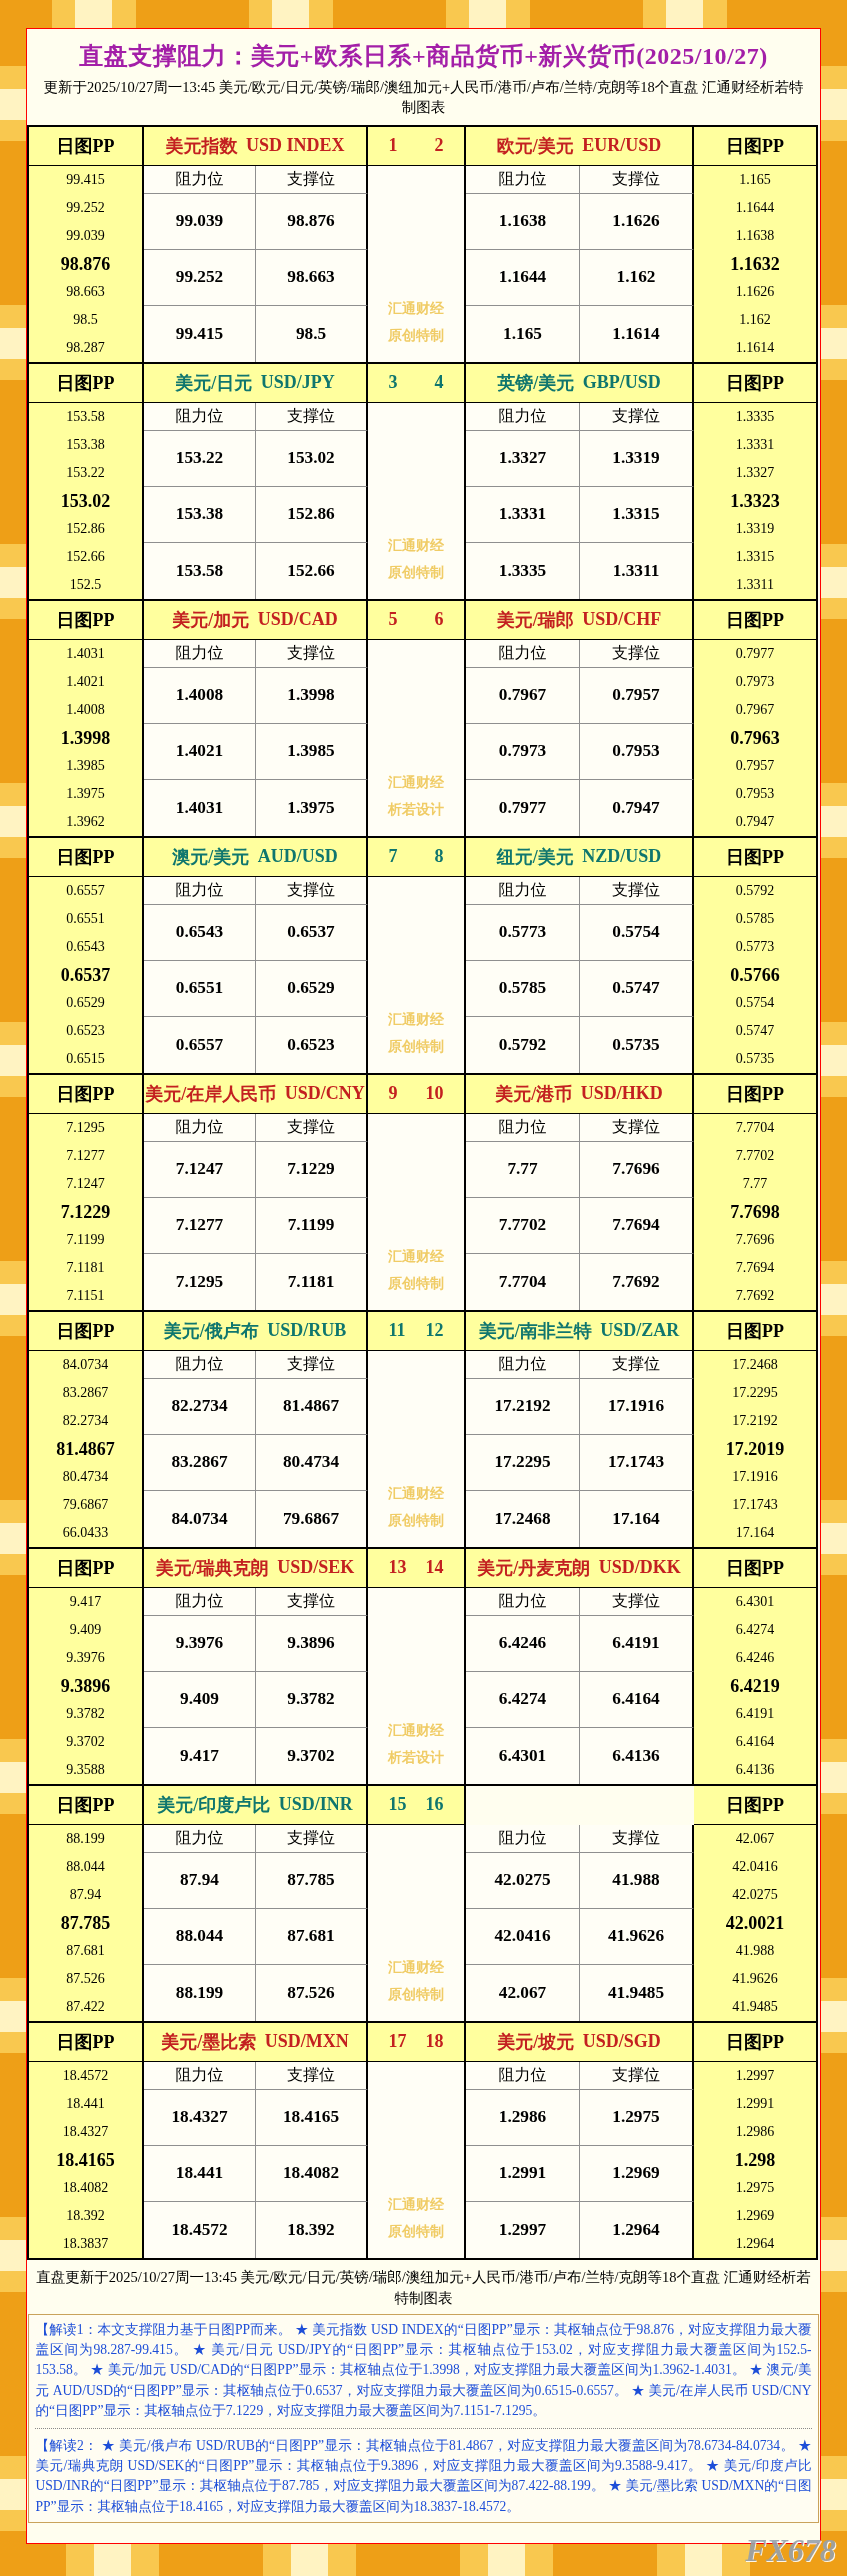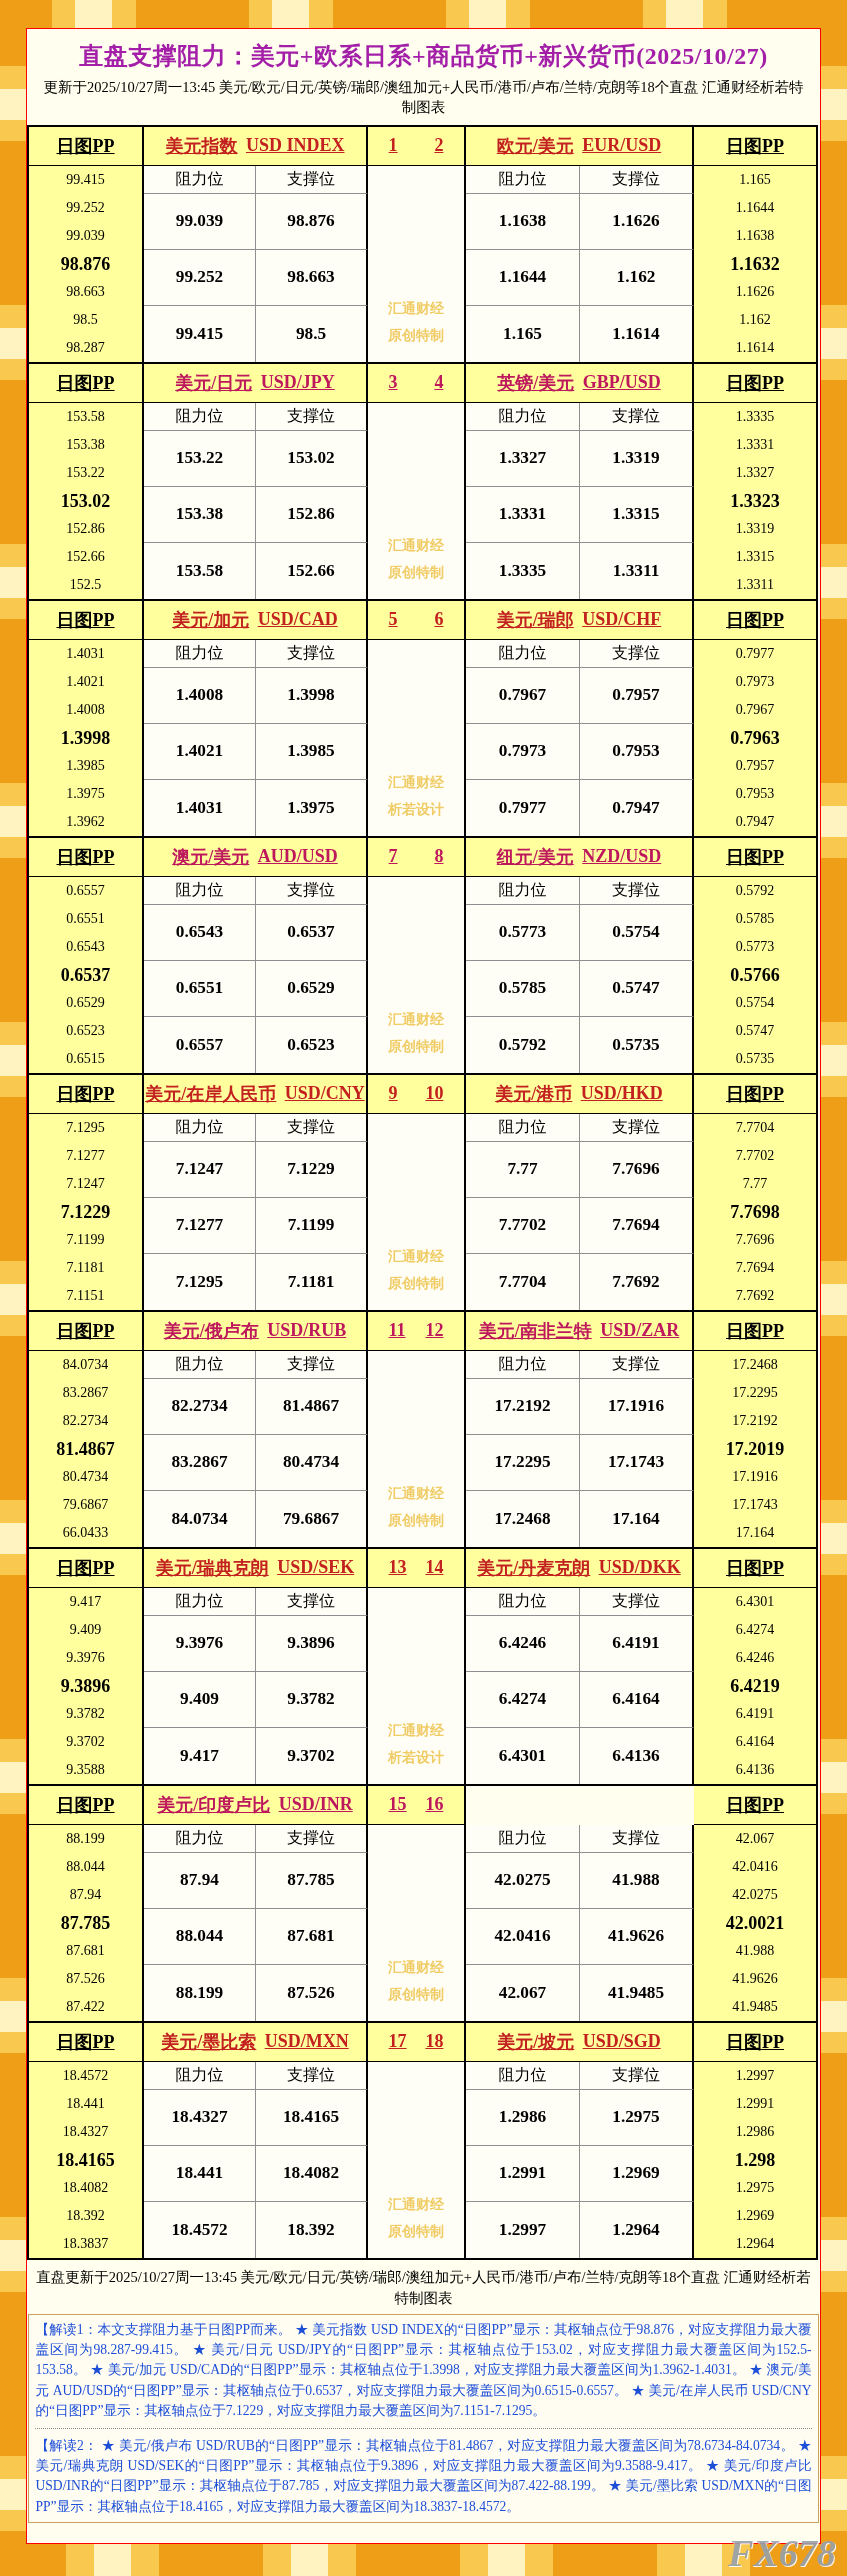--- a/index.html
+++ b/index.html
@@ -18,45 +18,45 @@
   .content{position:absolute;top:28px;left:26px;right:26px;bottom:32px;z-index:2;
     border:1.9px solid #FF0000;background:#FFFEEF;overflow:hidden;}
   .title{margin:11.2px 5.6px 1.9px;text-align:center;font-size:24px;font-weight:bold;color:#A31FA8;letter-spacing:0.5px;}
   .subtitle{margin:4.7px 11.2px 6.6px;text-align:center;font-size:14.5px;line-height:1.42;color:#000;}
   
   .block{display:grid;grid-template-columns:115px 112px 112px 98px 114px 114px 1fr;
     grid-template-rows:39px 28px 56px 56px 56px;border:2.8px solid #000;border-bottom:none;
     box-sizing:border-box;width:791px;}
   .block:last-child{border-bottom:2.8px solid #000;}
   .cell{display:flex;align-items:center;justify-content:center;box-sizing:border-box;}
-  .hd{font-size:18px;font-weight:bold;background:#FFFF9E;border-bottom:1.9px solid #000;text-decoration:underline;}
+  .hd{font-size:18px;font-weight:bold;background:#FFFF9E;border-bottom:1.9px solid #000;}
   .pair{gap:8.4px;}
   .nums{justify-content:space-between;padding:0 20.6px;}
   .lbl{font-size:16px;background:#FFFEF6;}
   .val{font-size:17.3px;font-weight:bold;background:#FFFEF6;}
   .ppcol{background:#FFFF9E;display:flex;flex-direction:column;justify-content:flex-start;}
   .ppv{height:28px;line-height:28px;text-align:center;font-size:14px;}
   .ppv-mid{font-size:18px;font-weight:bold;}
   .numbody{background:#FFFEF6;position:relative;}
   .wm{position:absolute;left:0;right:0;bottom:13px;text-align:center;color:#F0CC66;font-weight:bold;font-size:14px;line-height:27px;}
   .br3{border-right:2.8px solid #000;} .br1{border-right:0.9px solid #8f8f8f;} .bb1{border-bottom:0.9px solid #8f8f8f;}
   .block--red .pair,.block--red .nums{color:#C32020;}
-  .block--purple .pair,.block--purple .nums{color:#be185d;}
+  .block--purple .pair,.block--purple .nums{color:#0f766e;}
   
   .g11{grid-area:1/1/2/2}.g1p{grid-area:1/2/2/4}.g14{grid-area:1/4/2/5}.g1q{grid-area:1/5/2/7}.g17{grid-area:1/7/2/8}
   .gpl{grid-area:2/1/6/2}.g22{grid-area:2/2/3/3}.g23{grid-area:2/3/3/4}.gnb{grid-area:2/4/6/5}
   .g25{grid-area:2/5/3/6}.g26{grid-area:2/6/3/7}.gpr{grid-area:2/7/6/8}
   .g32{grid-area:3/2/4/3}.g33{grid-area:3/3/4/4}.g42{grid-area:4/2/5/3}.g43{grid-area:4/3/5/4}.g52{grid-area:5/2/6/3}.g53{grid-area:5/3/6/4}
   .g35{grid-area:3/5/4/6}.g36{grid-area:3/6/4/7}.g45{grid-area:4/5/5/6}.g46{grid-area:4/6/5/7}.g55{grid-area:5/5/6/6}.g56{grid-area:5/6/6/7}
   
   .update-line{margin:7.5px 3.7px 4.7px;text-align:center;font-size:14.5px;line-height:1.45;color:#000;}
   .notes{margin:1.9px 0.9px;border:0.9px solid #C9A35B;background:#FFFDF2;padding:4.7px 6.6px;font-size:13.6px;line-height:1.5;color:#1d4ed8;text-align:justify;}
   .note{margin:0;}
   .note-divider{border-top:0.9px dotted #8a8a8a;margin:6.6px 0;}
-  .fx-mark{position:absolute;right:11.2px;bottom:1px;z-index:6;font-size:38px;font-style:italic;font-weight:bold;
+  .fx-mark{position:absolute;right:11.2px;bottom:7px;z-index:6;font-size:32px;font-style:italic;font-weight:bold;
     color:#97A1AB;opacity:.9;text-shadow:0.9px 0.9px 0 #ffffff;}
 </style>
 </head>
 <body>
 
 <div class="page">
   <div class="frame frame-top"></div>
   <div class="frame frame-left"></div>
   <div class="frame frame-right"></div>
   <div class="frame frame-bottom"></div>

